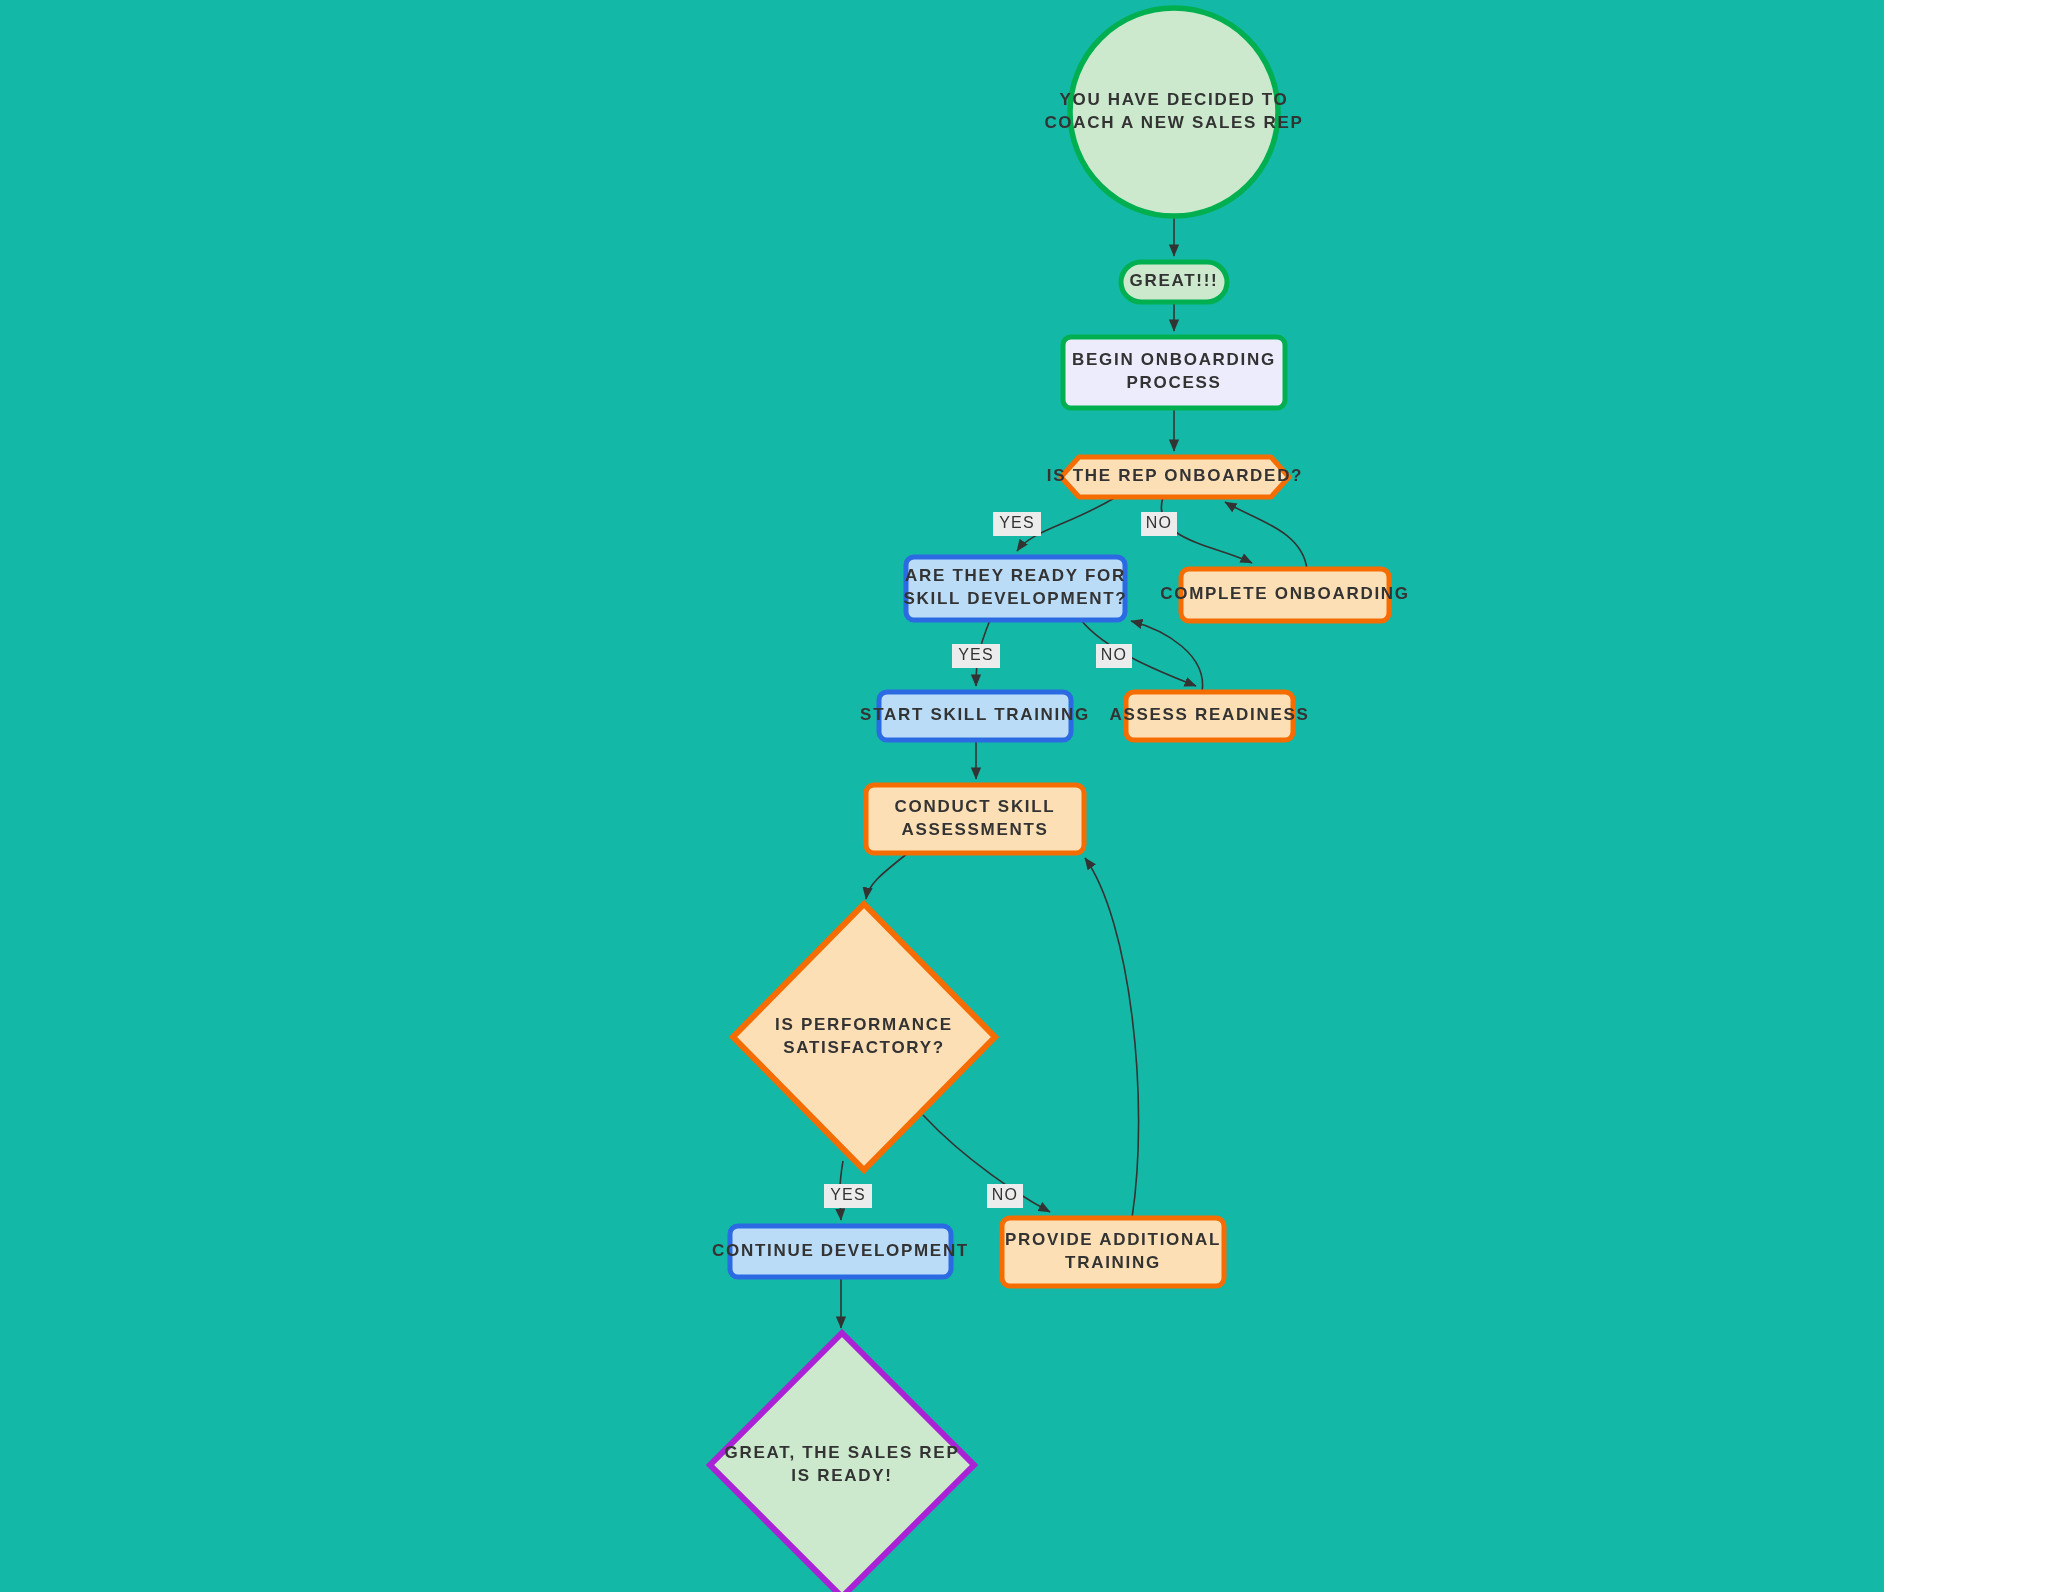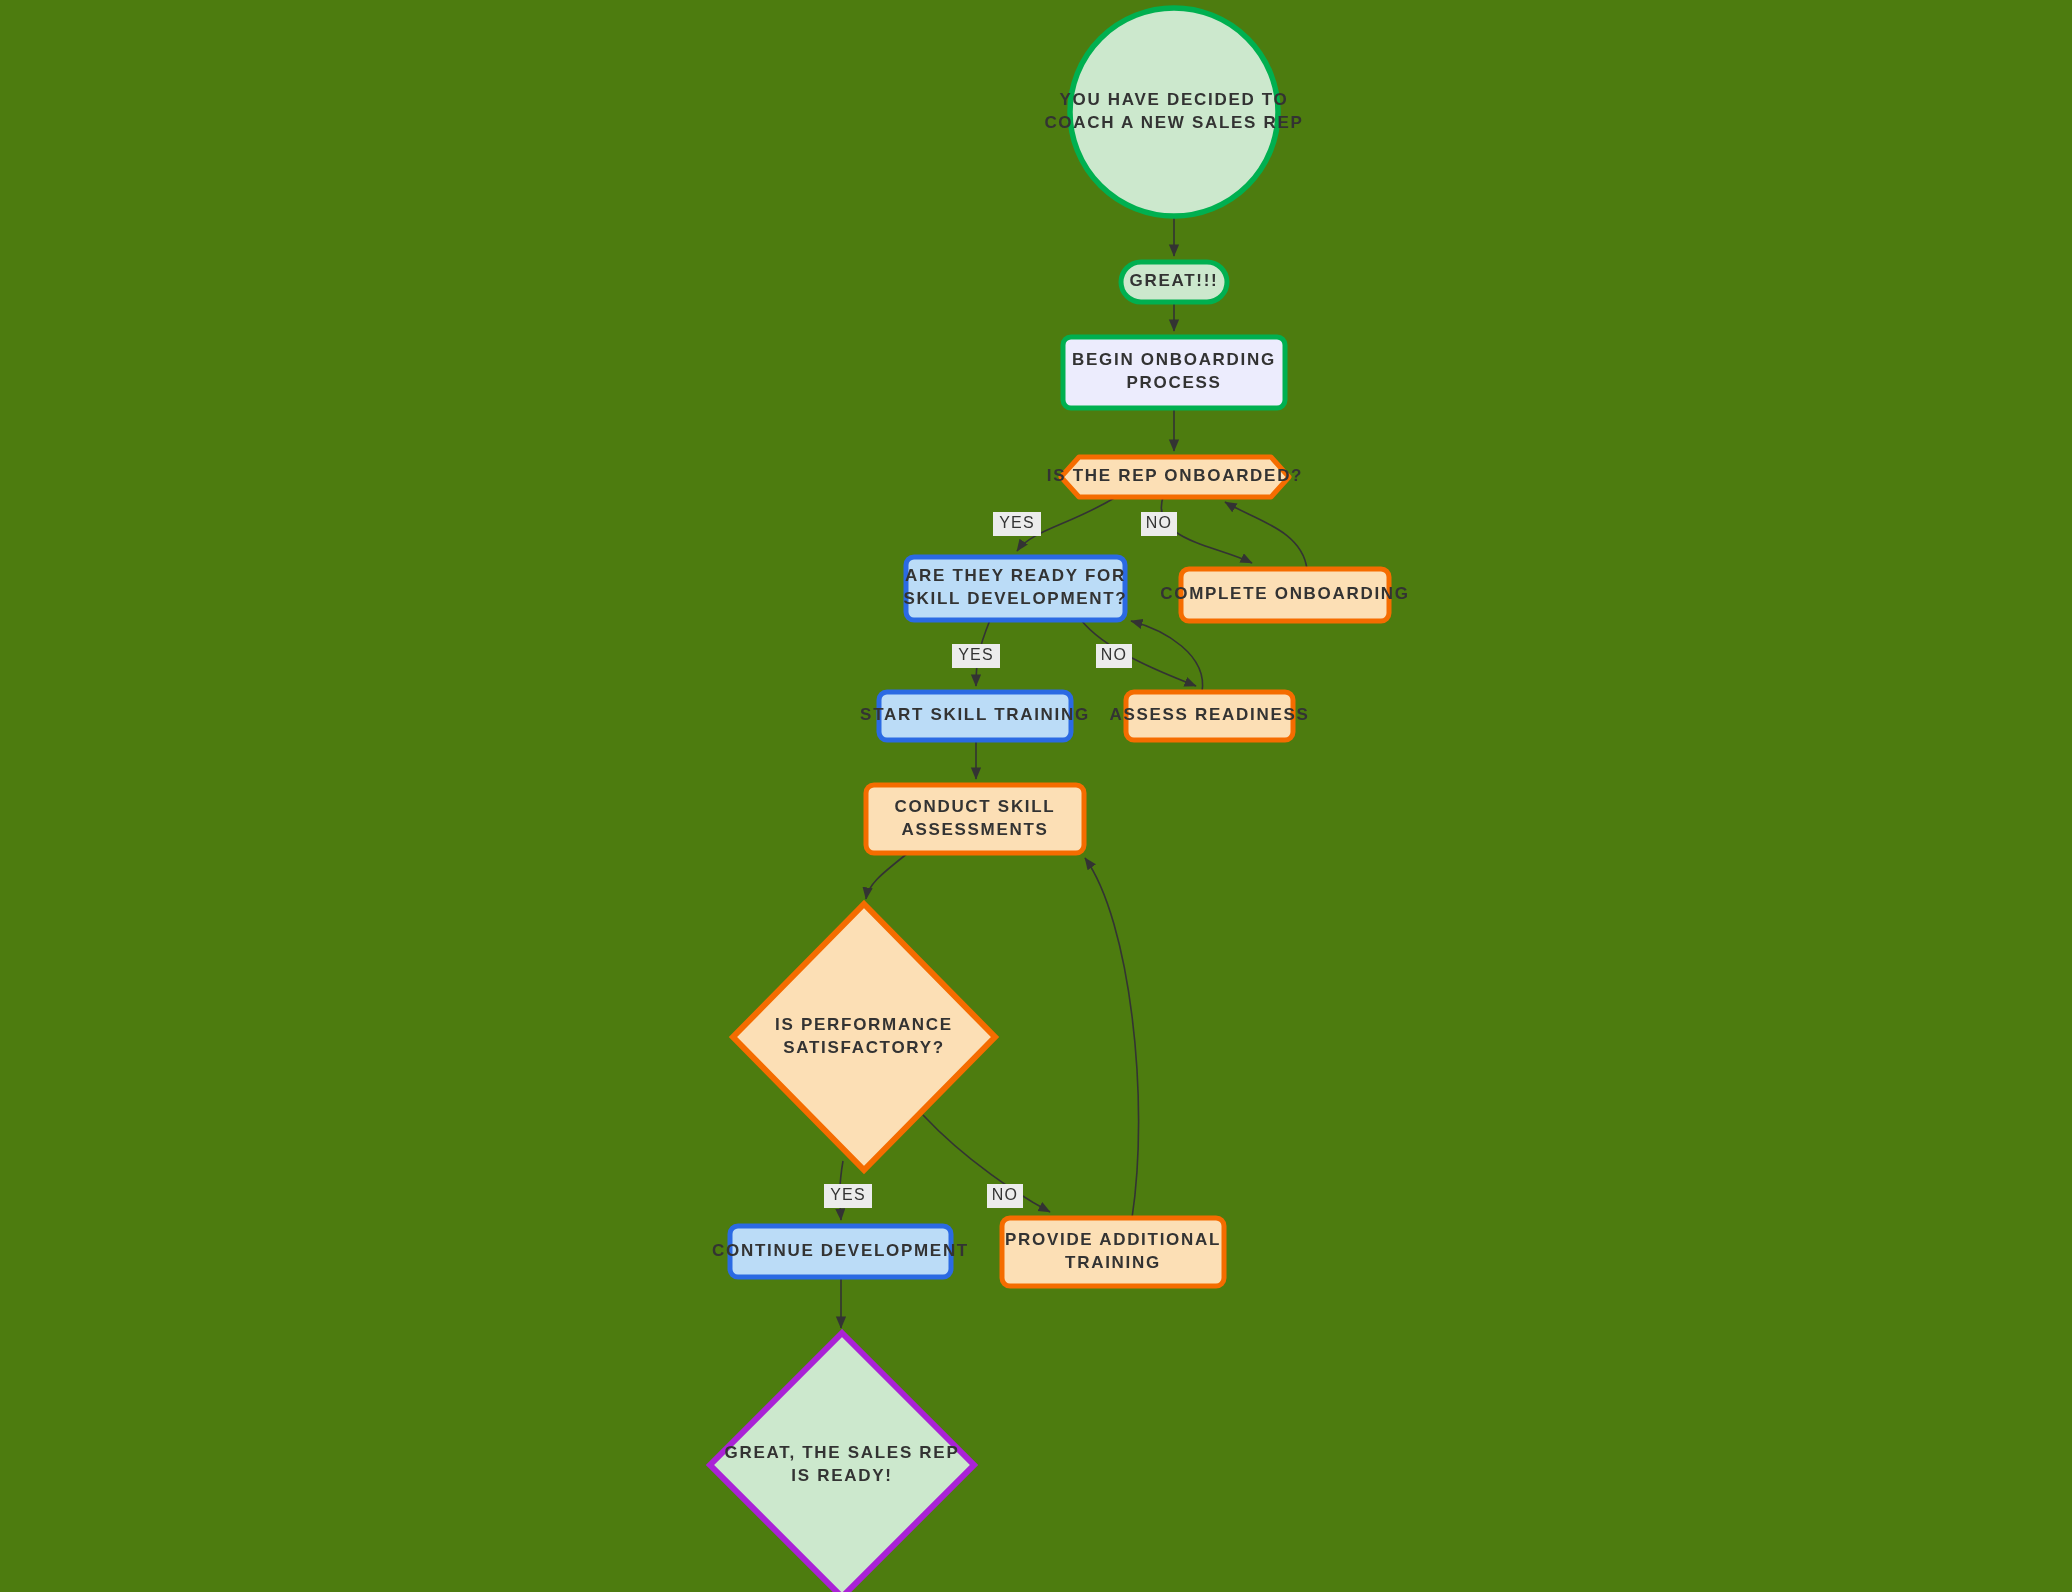--- a/index.html
+++ b/index.html
@@ -8,23 +8,23 @@
     background: #ffffff;
   }
   body {
     width: 2072px;
     height: 1592px;
     font-family: "Liberation Sans", sans-serif;
     overflow: hidden;
   }
   #flowchart-root {
     position: relative;
-    width: 2072px;
+    width: 1884px;
     height: 1592px;
-    background: #4d7c0f;
+    background: #14b8a6;
   }
   svg#flow-svg {
     display: block;
     width: 2072px;
     height: 1592px;
   }
   .node-label {
     font-family: "Liberation Sans", sans-serif;
     font-size: 17px;
     font-weight: 600;

